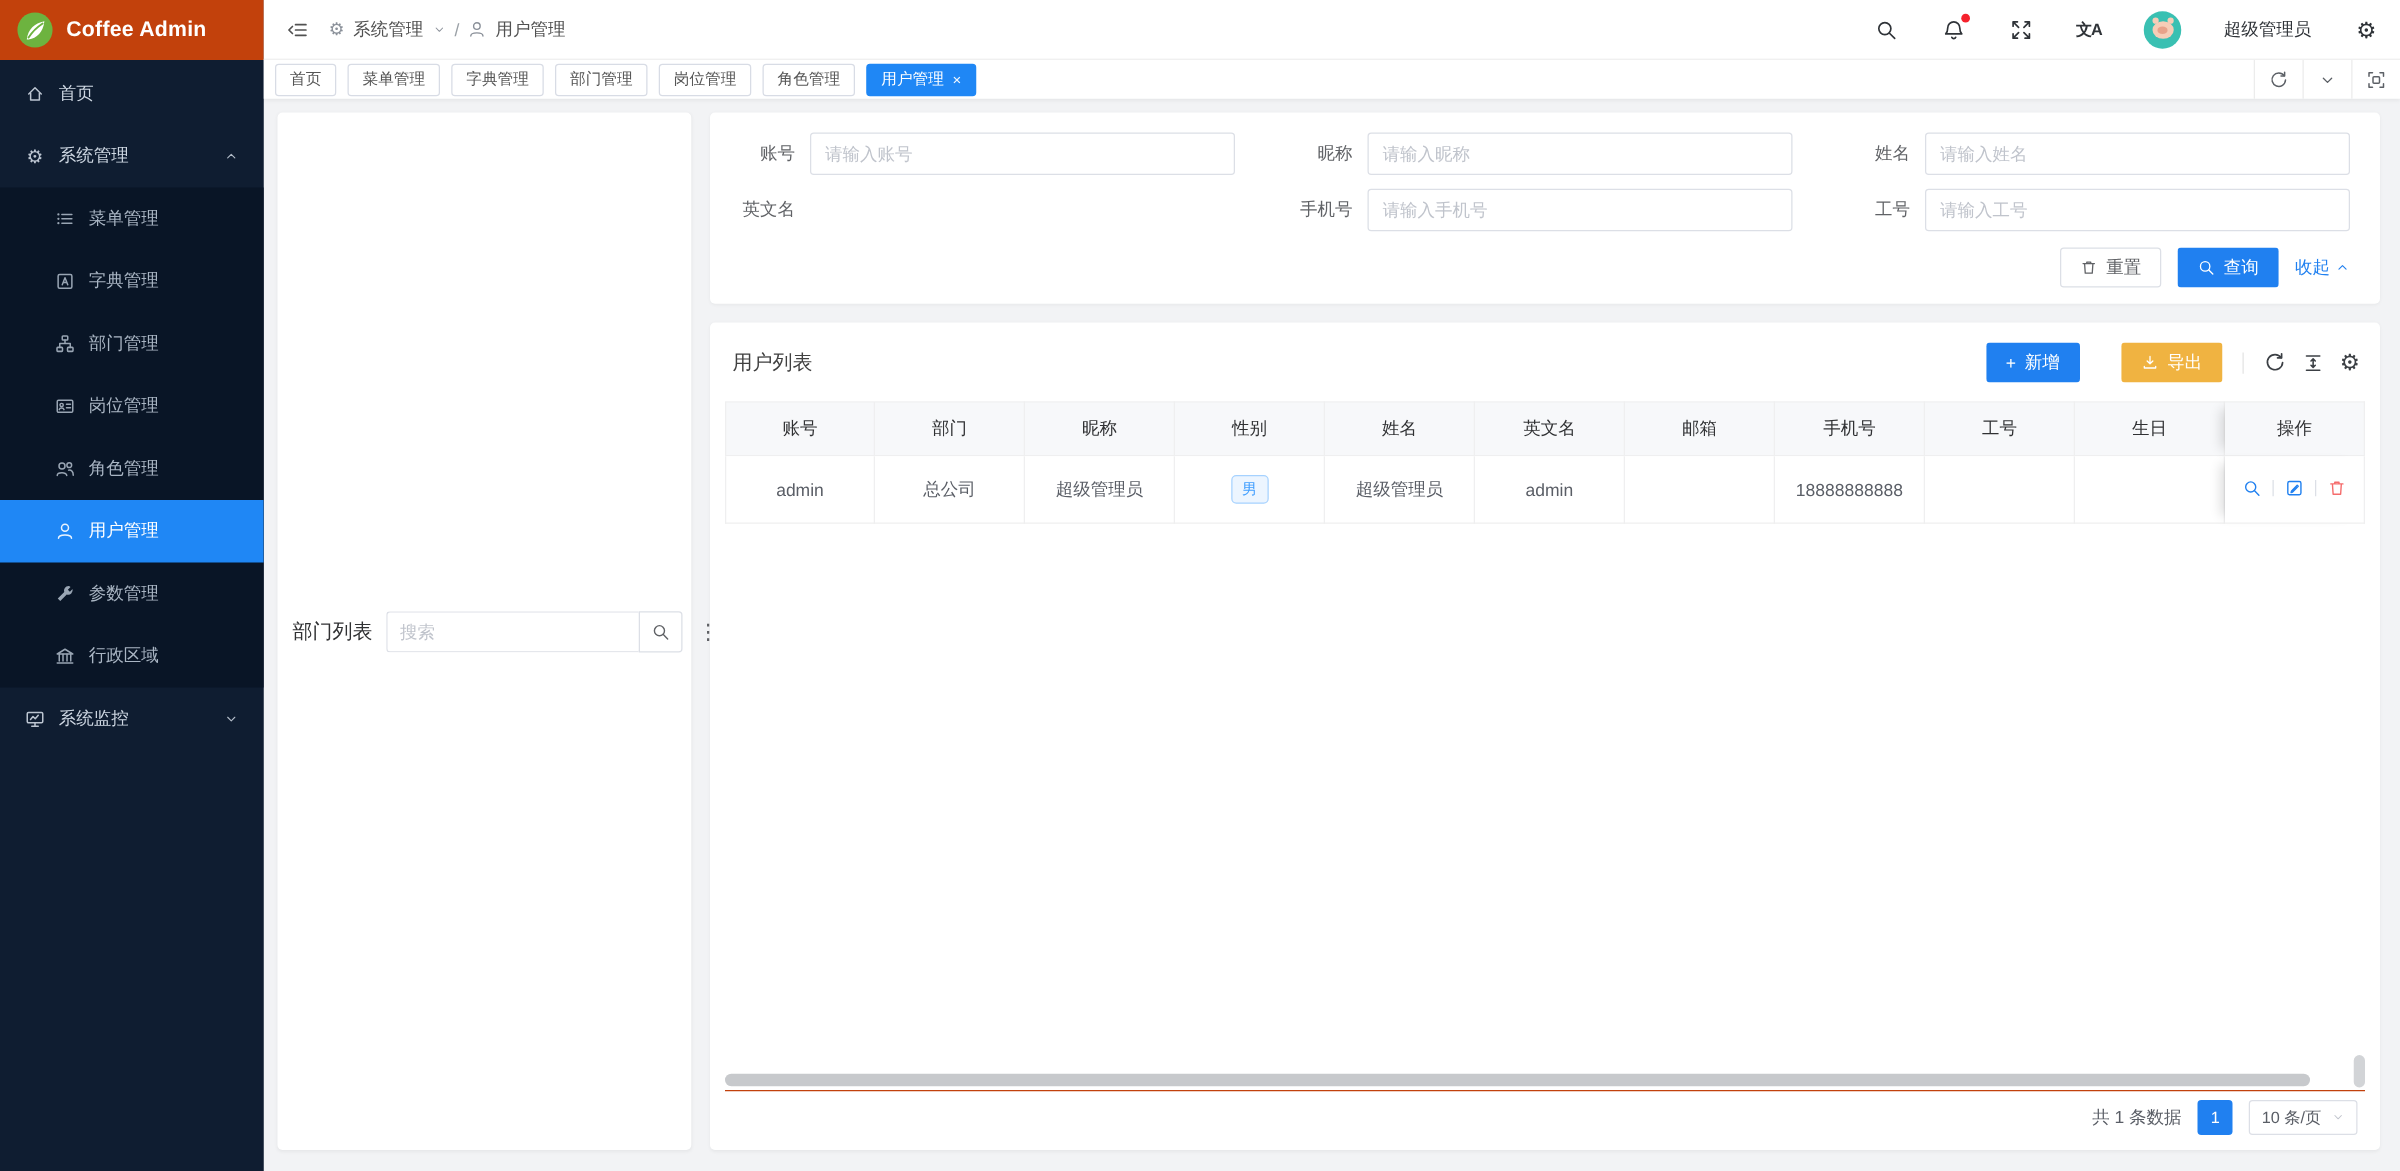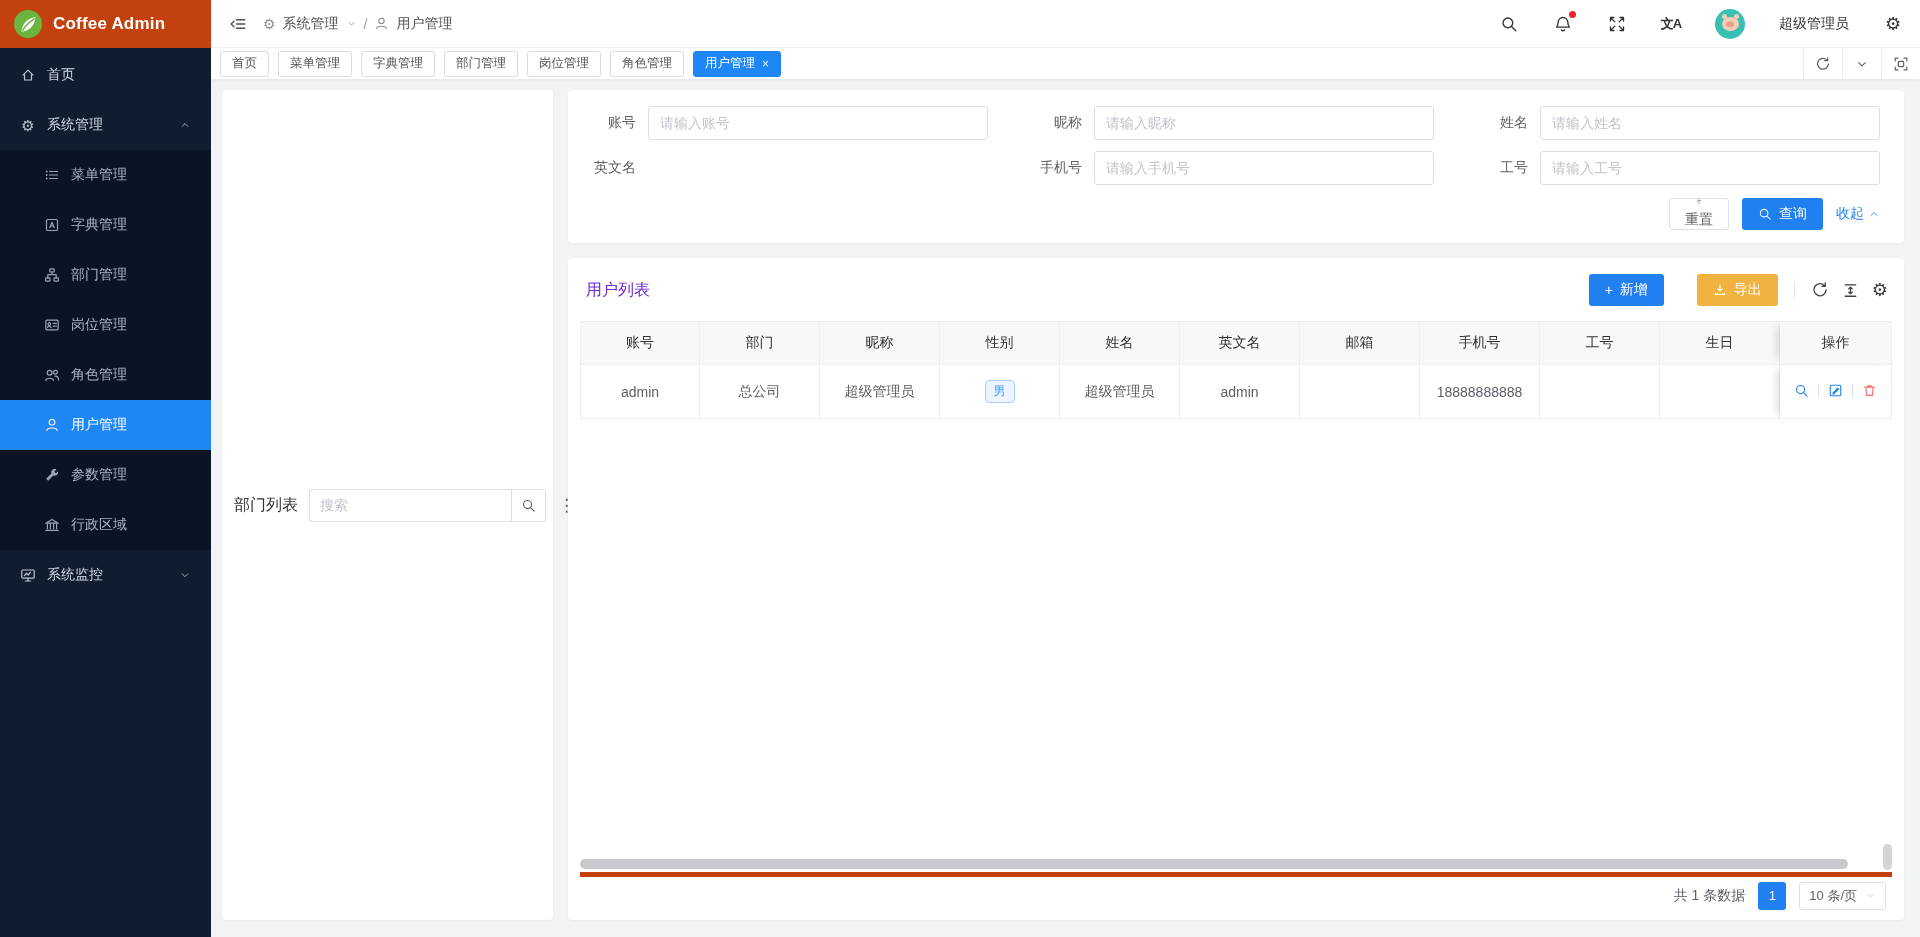--- a/index.html
+++ b/index.html
@@ -72,48 +72,48 @@
   .right-col { flex:1; display:flex; flex-direction:column; gap:15px; min-width:0; }
 
   
   .filter-card { padding:16px 24px 13px; flex:none; }
   .filter-grid { display:grid; grid-template-columns:1fr 1fr 1fr; column-gap:50px; row-gap:11px; }
   .field { display:flex; align-items:center; gap:12px; min-width:0; }
   .field label { min-width:44px; text-align:right; color:#606266; flex:none; font-size:14px; white-space:nowrap; }
   .field input { flex:1; height:34px; border:1px solid #dcdfe6; border-radius:3px; padding:0 11px; font-size:14px; outline:none; min-width:0; color:#333; }
   .filter-actions { display:flex; justify-content:flex-end; align-items:center; gap:13px; margin-top:13px; }
   .btn { height:32px; padding:0 15px; border-radius:3px; border:1px solid transparent; display:inline-flex; align-items:center; gap:7px; font-size:14px; cursor:pointer; white-space:nowrap; background:#fff; }
-  .btn-plain { border-color:#dcdfe6; color:#606266;flex-direction:column; }
+  .btn-plain { border-color:#dcdfe6; color:#606266; }
   .btn-primary { background:#2080f0; color:#fff; }
   .btn-warning { background:#f0b341; color:#fff;margin-left:20px; }
   .link { color:#2080f0; display:inline-flex; align-items:center; gap:4px; cursor:pointer; font-size:14px; white-space:nowrap; }
 
   
   .table-card { flex:1; display:flex; flex-direction:column; padding:12px 12px 6px; min-height:0; position:relative; }
   .table-head { display:flex; align-items:center; padding:4px 4px 15px 6px; flex:none; }
-  .table-title { font-size:16px; color:#6d28d9; }
+  .table-title { font-size:16px; color:#404040; }
   .table-tools { margin-left:auto; display:flex; align-items:center; gap:13px; }
   .tool-divider { width:1px; height:17px; background:#e3e3e3; margin:0 3px; }
   .tool-icon { color:#3c4045; cursor:pointer; display:inline-flex; }
   .table-wrap { flex:1; overflow:hidden; position:relative; min-height:0; }
   table { border-collapse:separate; border-spacing:0; table-layout:fixed; width:1312px; }
   th,td { border-right:1px solid #efeff0; border-bottom:1px solid #efeff0; text-align:center; font-weight:400; font-size:14px; overflow:hidden; white-space:nowrap; }
   th { background:#f7f8fa; height:44px; border-top:1px solid #efeff0; color:#303133; }
   th:first-child, td:first-child { border-left:1px solid #efeff0; }
   td { height:54px; color:#5a5e66; background:#fff; }
   .op-col { box-shadow:-9px 0 9px -6px rgba(0,0,0,.14); position:relative; }
   .tag { display:inline-block; padding:2px 8px; font-size:12px; color:#409eff; background:#ecf5ff; border:1px solid #a6d2ff; border-radius:4px; line-height:17px; }
   .row-actions { display:inline-flex; align-items:center; gap:9px; }
   .ra-divider { width:1px; height:13px; background:#dcdfe6; }
   .act { cursor:pointer; display:inline-flex; color:#2080f0; }
   .act.danger { color:#f56c6c; }
   .hscroll { position:absolute; left:0; right:12px; bottom:2px; height:11px; }
   .hthumb { height:10px; width:97.5%; background:#c7c9cc; border-radius:6px; cursor:pointer; }
   .vthumb { position:absolute; right:0; bottom:2px; width:9px; height:26px; background:#d2d4d7; border-radius:5px; cursor:pointer; }
-  .table-foot { flex:none; height:42px; display:flex; align-items:center; justify-content:flex-end; gap:13px; padding:0 6px; border-top:5px solid #c2410c; color:#5a5e66; font-size:14px; }
+  .table-foot { flex:none; height:42px; display:flex; align-items:center; justify-content:flex-end; gap:13px; padding:0 6px; border-top:1px solid #c2410c; color:#5a5e66; font-size:14px; }
   .page-box { min-width:28px; height:28px; border-radius:3px; background:#2080f0; color:#fff; display:flex; align-items:center; justify-content:center; font-size:13px; cursor:pointer; padding:0 6px; }
   .size-select { height:28px; border:1px solid #dcdfe6; border-radius:3px; display:flex; align-items:center; gap:8px; padding:0 9px; font-size:13px; color:#5a5e66; cursor:pointer; background:#fff; }
   .size-caret { color:#c0c4cc; display:inline-flex; }
 </style>
 </head>
 <body>
 
 <div class="app">
 
   <aside class="sidebar">

